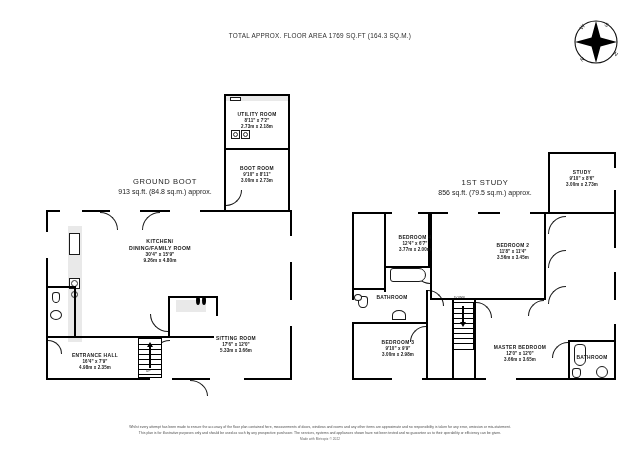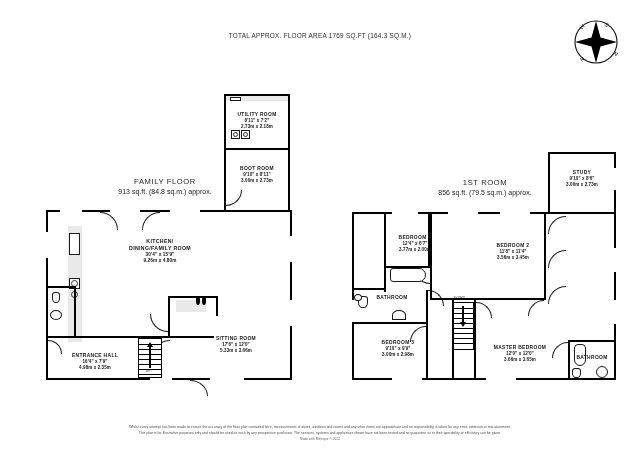--- a/index.html
+++ b/index.html
@@ -86,25 +86,25 @@
       <circle cx="28" cy="28" r="21" fill="none" stroke="#111" stroke-width="1.1"></circle>
       <path d="M28 7 L32.5 23.5 L49 28 L32.5 32.5 L28 49 L23.5 32.5 L7 28 L23.5 23.5 Z" fill="#000"></path>
       <text x="36" y="11" font-family="Liberation Sans, sans-serif" font-size="5.5" fill="#111" transform="rotate(40 36 11)">S</text>
       <text x="14" y="16" font-family="Liberation Sans, sans-serif" font-size="5.5" fill="#111" transform="rotate(-50 14 16)">W</text>
       <text x="45" y="40" font-family="Liberation Sans, sans-serif" font-size="5.5" fill="#111" transform="rotate(40 45 40)">N</text>
       <text x="14" y="48" font-family="Liberation Sans, sans-serif" font-size="5.5" fill="#111" transform="rotate(-40 14 48)">N</text>
     </svg>
   </div>
 
   <div class="floorlabel" style="left:105px;top:176px;width:120px;">
-    <div class="ttl">FAMILY FLOOR</div>
+    <div class="ttl">GROUND BOOT</div>
     <div>913 sq.ft. (84.8 sq.m.) approx.</div>
   </div>
   <div class="floorlabel" style="left:425px;top:177px;width:120px;">
-    <div class="ttl">1ST ROOM</div>
+    <div class="ttl">1ST STUDY</div>
     <div>856 sq.ft. (79.5 sq.m.) approx.</div>
   </div>
 
   <div>
 
     <div class="w" style="left:224px;top:94px;width:66px;height:2.2px;"></div>
     <div class="w" style="left:224px;top:94px;width:2.2px;height:56px;"></div>
     <div class="w" style="left:288px;top:94px;width:2.2px;height:56px;"></div>
 
     <div class="hatch" style="left:226px;top:96px;width:62px;height:5px;"></div>

